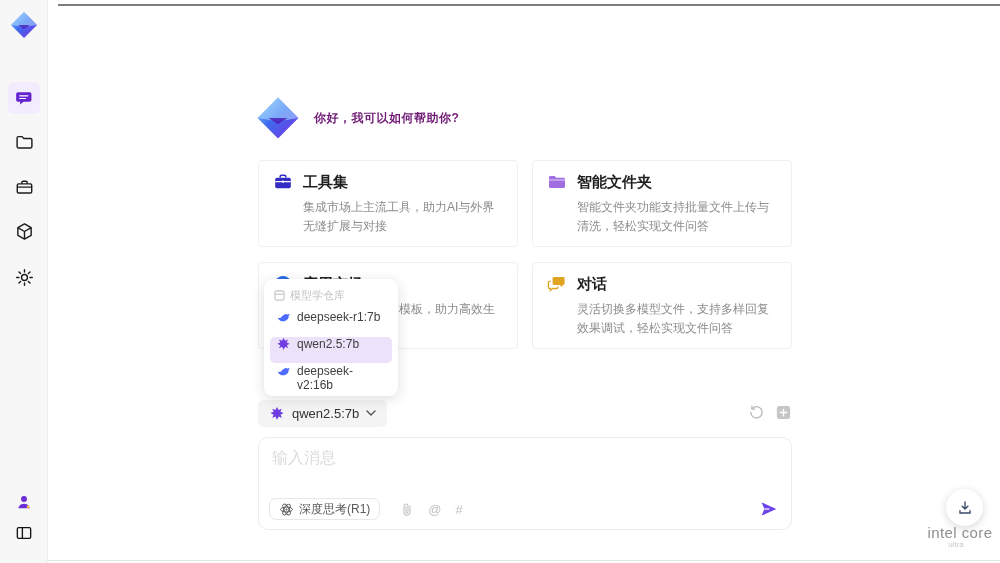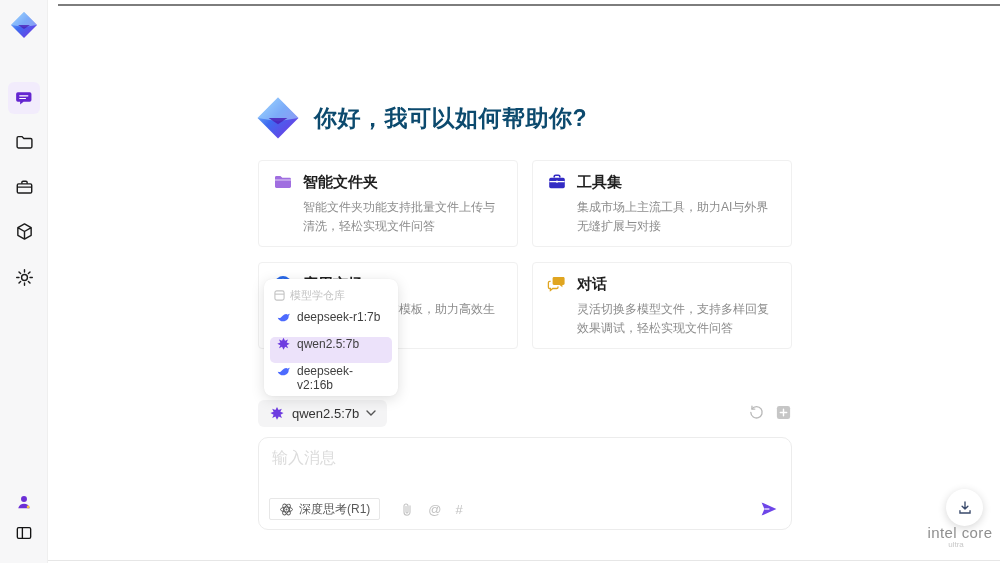--- a/index.html
+++ b/index.html
@@ -16,21 +16,21 @@
   .side-item.active { background:#f2ecfc; }
   .side-item svg { display:block; }
 
   
   .topline { position:absolute; left:58px; top:4px; width:942px; height:2px; background:#7d7d7d; }
   .bottomline { position:absolute; left:0; top:560px; width:1000px; height:1px; background:#e6e6e6; }
 
   
   .greeting { position:absolute; left:256px; top:96px; display:flex; align-items:center; gap:14px; }
   .greeting .gem { width:44px; height:44px; }
-  .greeting-text { font-size:23px; font-weight:bold; color:#0c4a6e; letter-spacing:.5px; }
+  .greeting-text { font-size:12px; font-weight:bold; color:#701a75; letter-spacing:.5px; }
 
   
   .cards { position:absolute; left:258px; top:160px; width:534px;
            display:grid; grid-template-columns:260px 260px; column-gap:14px; row-gap:15px; }
   .card { min-height:77px; background:#fff; border:1px solid #f0f0f0; border-radius:4px;
           padding:11px 14px; cursor:pointer; }
   .card-head { display:flex; align-items:center; gap:10px; }
   .card-head svg { width:20px; height:20px; flex:0 0 20px; }
   .card-title { font-size:15px; font-weight:bold; color:#1f1f1f; }
   .card-desc { margin:6px 0 0 30px; font-size:12px; color:#8c8c8c; line-height:1.55; }
@@ -54,21 +54,21 @@
 
   .top-icons { position:absolute; left:748px; top:404px; display:flex; gap:10px; }
   .top-icons span { width:17px; height:17px; display:inline-flex; cursor:pointer; }
 
   
   .composer { position:absolute; left:258px; top:437px; width:534px; height:93px;
               border:1px solid #ececec; border-radius:10px; background:#fff; }
   .composer-placeholder { position:absolute; left:13px; top:10px; font-size:16px; color:#dcdcdc; }
   .composer-bar { position:absolute; left:10px; right:12px; bottom:9px; height:22px;
                   display:flex; align-items:center; }
-  .chip { display:flex; align-items:center; gap:5px; border:1px solid #e7e7e7; border-radius:2px;
+  .chip { display:flex; align-items:center; gap:5px; border:1px solid #e7e7e7; border-radius:7px;
           background:#fff; height:22px; padding:0 9px; font-size:12px; color:#595959; cursor:pointer; }
   .bar-icon { margin-left:14px; color:#c2c2c2; font-size:13px; display:inline-flex;
               align-items:center; cursor:pointer; }
   .bar-icon.first { margin-left:20px; }
   .send { margin-left:auto; width:20px; height:20px; display:inline-flex; cursor:pointer; }
 
   
   .fab { position:absolute; left:946px; top:489px; width:37px; height:37px; border-radius:50%;
          background:#fff; box-shadow:0 2px 9px rgba(0,0,0,.16); display:flex; align-items:center;
          justify-content:center; cursor:pointer; z-index:15; }
@@ -157,38 +157,38 @@
       <polygon points="8,14 20,14 14,18" fill="#4a1fb8" opacity="0.85"></polygon>
     </svg>
     <div class="greeting-text">你好，我可以如何帮助你?</div>
   </div>
 
   <div class="cards">
 
     <div class="card">
       <div class="card-head">
         <svg viewBox="0 0 20 20">
-          <path d="M2 5.4c0-.8.6-1.4 1.4-1.4h4l1.9 1.8h7.3c.8 0 1.4.6 1.4 1.4v7.4c0 .8-.6 1.4-1.4 1.4H3.4c-.8 0-1.4-.6-1.4-1.4z" fill="#a06ee0"></path>
-          <path d="M2 8h16" stroke="#fff" stroke-width="1" opacity=".7"></path>
-        </svg>
-        <span class="card-title">智能文件夹</span>
-      </div>
-      <div class="card-desc">智能文件夹功能支持批量文件上传与清洗，轻松实现文件问答</div>
+          <rect x="2.2" y="5.8" width="15.6" height="10.4" rx="1.6" fill="#332bc4"></rect>
+          <path d="M7.2 5.6V4.6c0-.8.6-1.4 1.4-1.4h2.8c.8 0 1.4.6 1.4 1.4v1" fill="none" stroke="#332bc4" stroke-width="1.6"></path>
+          <path d="M2.4 9.6h15.2M10 8.4v2.6" stroke="#fff" stroke-width="1.1"></path>
+        </svg>
+        <span class="card-title">工具集</span>
+      </div>
+      <div class="card-desc">集成市场上主流工具，助力AI与外界无缝扩展与对接</div>
     </div>
 
     <div class="card">
       <div class="card-head">
         <svg viewBox="0 0 20 20">
-          <rect x="2.2" y="5.8" width="15.6" height="10.4" rx="1.6" fill="#332bc4"></rect>
-          <path d="M7.2 5.6V4.6c0-.8.6-1.4 1.4-1.4h2.8c.8 0 1.4.6 1.4 1.4v1" fill="none" stroke="#332bc4" stroke-width="1.6"></path>
-          <path d="M2.4 9.6h15.2M10 8.4v2.6" stroke="#fff" stroke-width="1.1"></path>
-        </svg>
-        <span class="card-title">工具集</span>
-      </div>
-      <div class="card-desc">集成市场上主流工具，助力AI与外界无缝扩展与对接</div>
+          <path d="M2 5.4c0-.8.6-1.4 1.4-1.4h4l1.9 1.8h7.3c.8 0 1.4.6 1.4 1.4v7.4c0 .8-.6 1.4-1.4 1.4H3.4c-.8 0-1.4-.6-1.4-1.4z" fill="#a06ee0"></path>
+          <path d="M2 8h16" stroke="#fff" stroke-width="1" opacity=".7"></path>
+        </svg>
+        <span class="card-title">智能文件夹</span>
+      </div>
+      <div class="card-desc">智能文件夹功能支持批量文件上传与清洗，轻松实现文件问答</div>
     </div>
 
     <div class="card">
       <div class="card-head">
         <svg viewBox="0 0 20 20">
           <circle cx="10" cy="10" r="8" fill="#2968e8"></circle>
           <circle cx="10" cy="10" r="4.6" fill="none" stroke="#fff" stroke-width="1.2" opacity=".9"></circle>
           <circle cx="10" cy="10" r="1.6" fill="#fff"></circle>
         </svg>
         <span class="card-title">应用市场</span>

